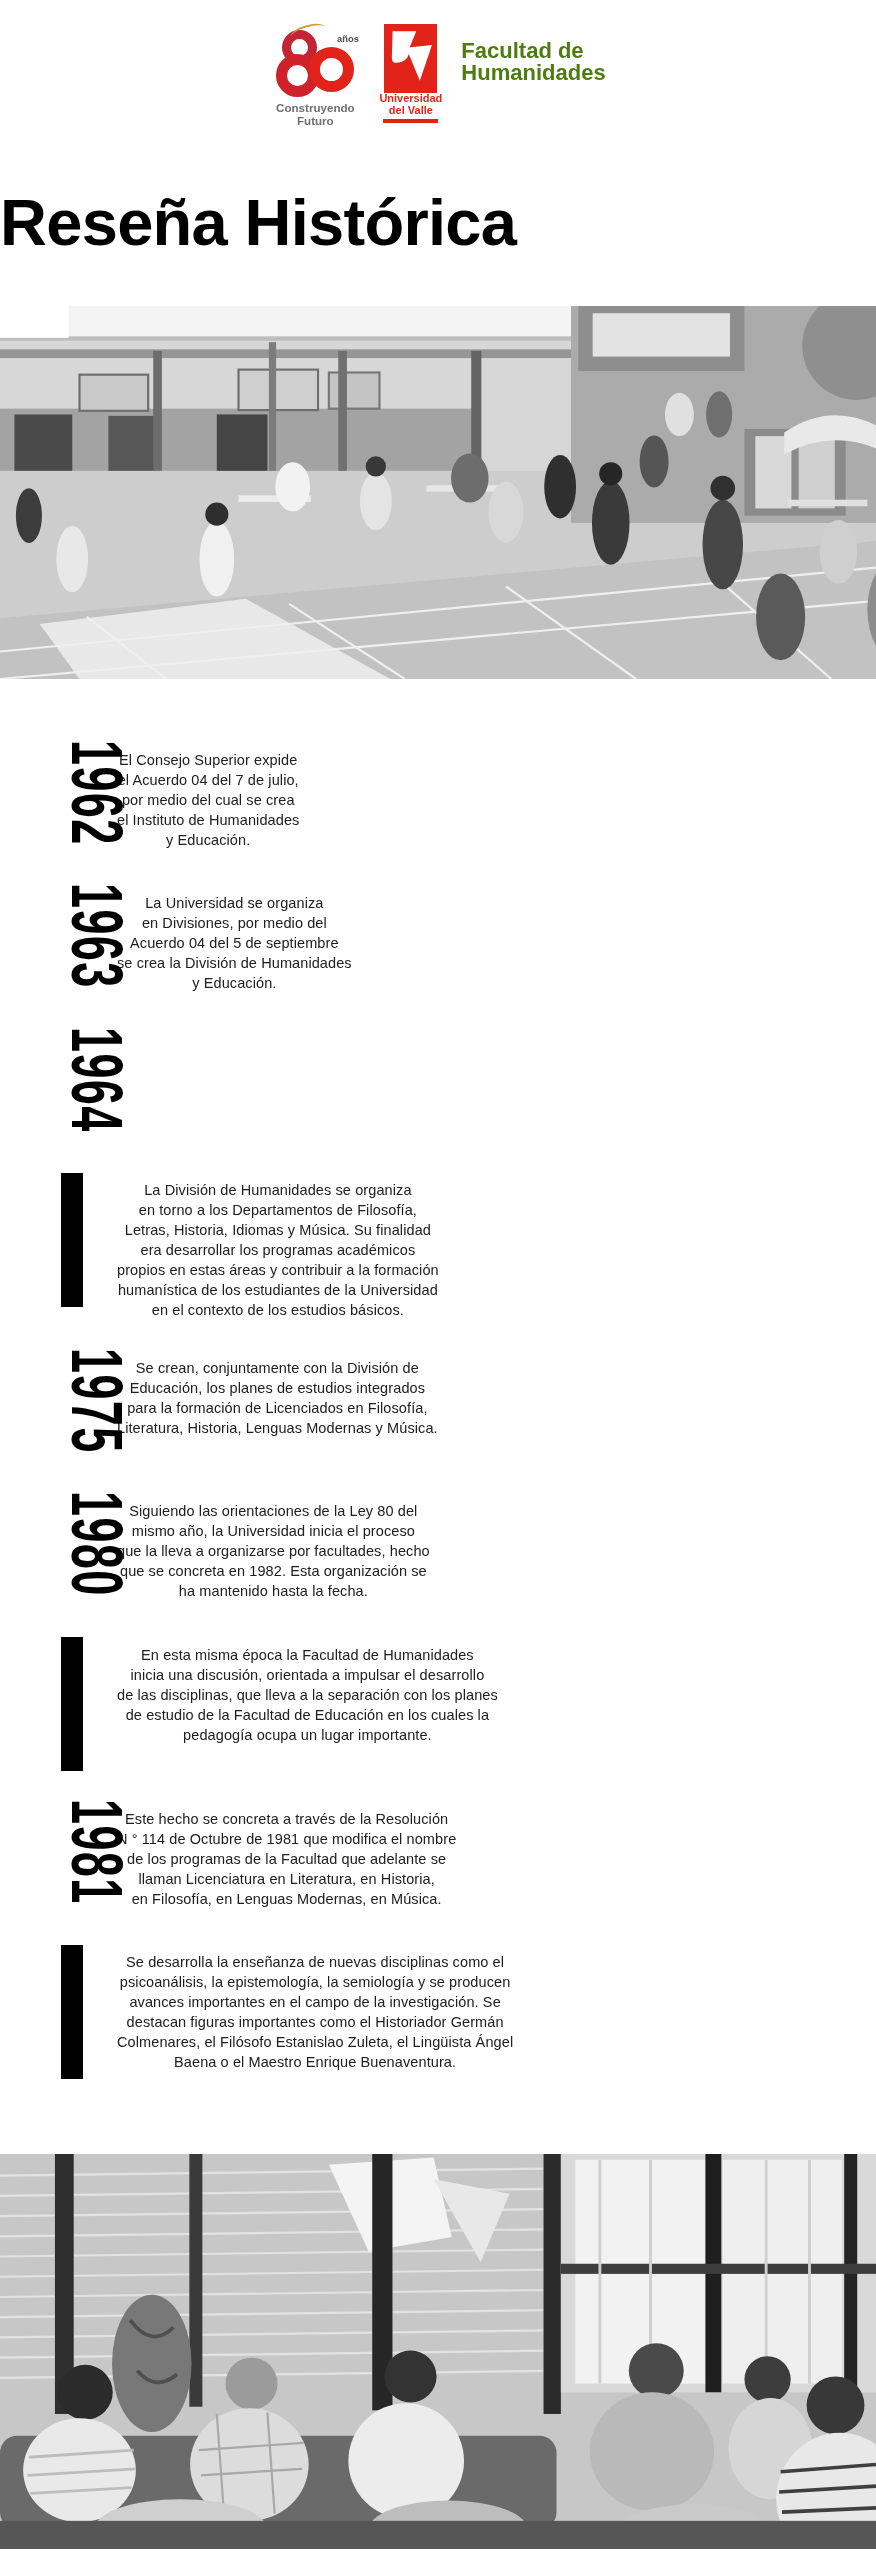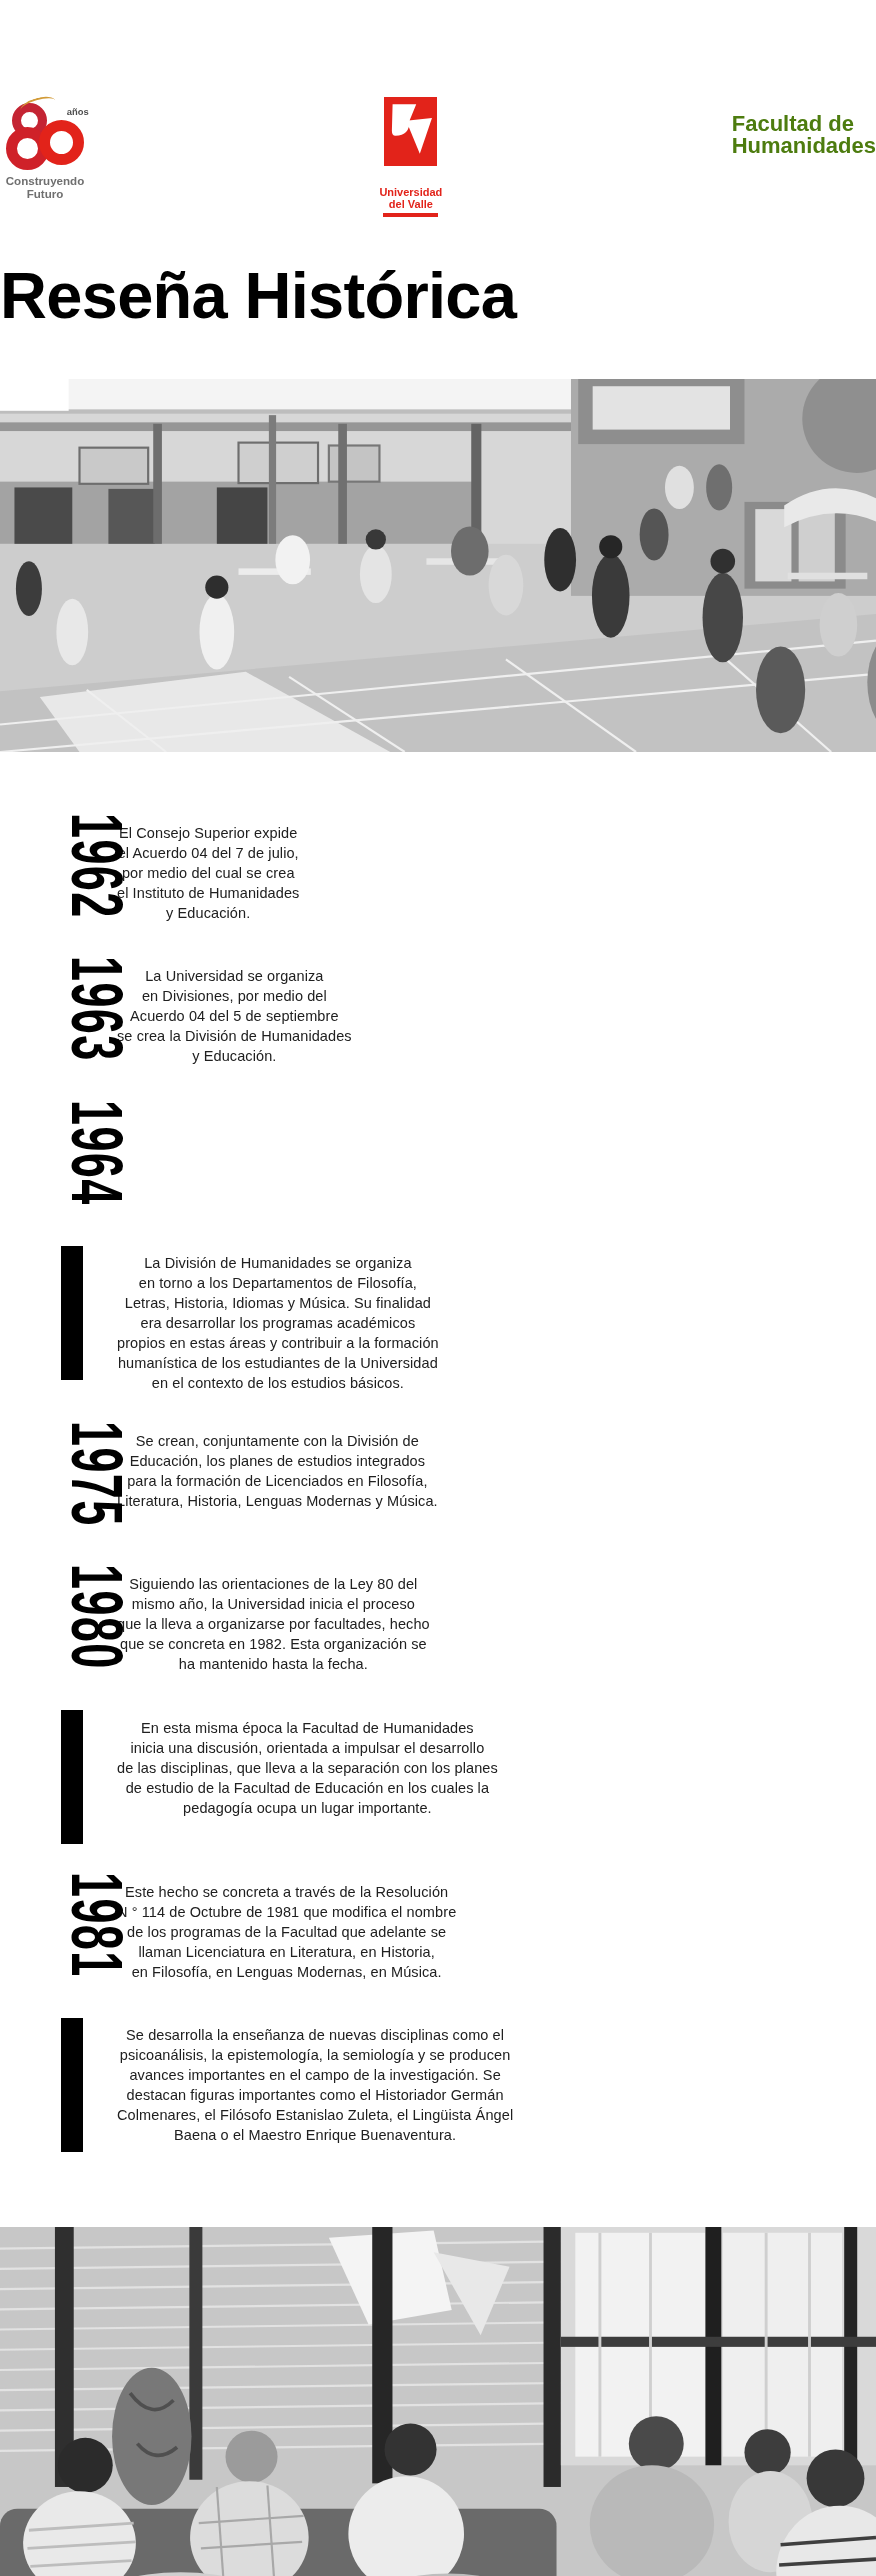--- a/index.html
+++ b/index.html
@@ -1,38 +1,38 @@
 <!DOCTYPE html>
 <html lang="es" style="font-size:11.6px"><head>
 <meta charset="utf-8">
 <title>Reseña Histórica — Facultad de Humanidades</title>
 <style>
   html, body { margin:0; padding:0; background:#ffffff; }
   body { width:876px; font-family:"Liberation Sans", sans-serif; color:#1f1f1f; }
 
   
-  .header { padding-top:97px; height:103px; display:flex; justify-content:space-between;
+  .header { padding-top:24px; height:103px; display:flex; justify-content:center;
             align-items:flex-start; gap:20px; }
 
   
   .logo80 { position:relative; width:90px; height:103px; flex:none; }
   .ring { position:absolute; box-sizing:border-box; border-radius:50%; }
   .ring.r8top { left:11.6px; top:5.8px;  width:35px; height:35px; border:9.4px solid #c42433; }
   .ring.r8bot { left:5.8px;  top:30px; width:43px; height:43px; border:11px solid #cf2129; }
   .ring.rzero { left:39px; top:23px; width:45px; height:45px; border:11.6px solid #e2231a; }
   .swoosh { position:absolute; left:20px; top:1.4px; width:36px; height:13px;
             border-top:2.2px solid #d29b38; border-radius:50%; transform:rotate(-16deg); }
   .anos { position:absolute; right:1.4px; top:8.7px; font-size:9.4px; font-weight:bold; color:#4d4d4d; }
   .tagline { position:absolute; bottom:0; left:0; width:100%; text-align:center;
              font-size:11.6px; line-height:12.3px; font-weight:bold; color:#6f6f6f; white-space:pre-line; }
 
   
   .univalle { width:61px; flex:none; display:flex; flex-direction:column; align-items:center; }
   .uv-box { width:53px; height:69px; background:#e2231a; }
-  .uv-name { margin-top:21px; font-size:11px; line-height:11.6px; font-weight:bold;
+  .uv-name { margin-top:0; font-size:11px; line-height:11.6px; font-weight:bold;
              color:#e2231a; text-align:center; white-space:pre-line; }
   .uv-bar { width:55px; height:3.6px; background:#e2231a; margin-top:2.9px; }
 
   .faculty-name { margin-top:16px; font-size:22px; line-height:22.4px; font-weight:bold;
                   color:#4d7c0f; white-space:pre-line; }
 
   
   .page-title { margin-top:58px; height:77px; font-size:65px;
                 line-height:75px; font-weight:bold; letter-spacing:-0.7px; color:#000; }
 

